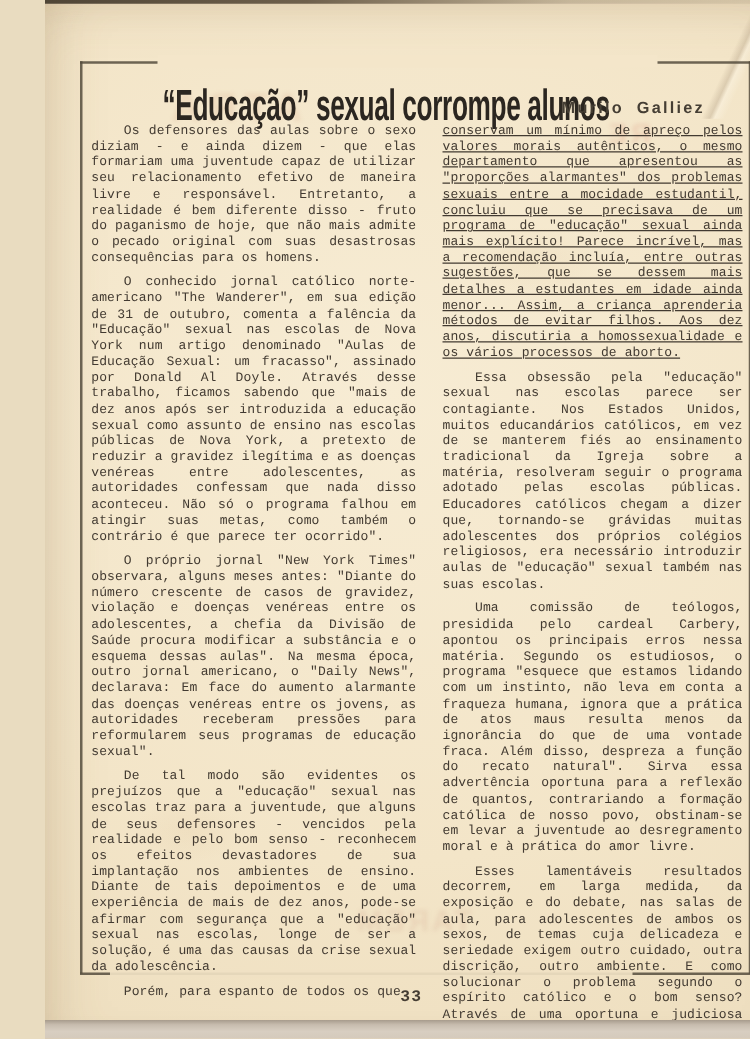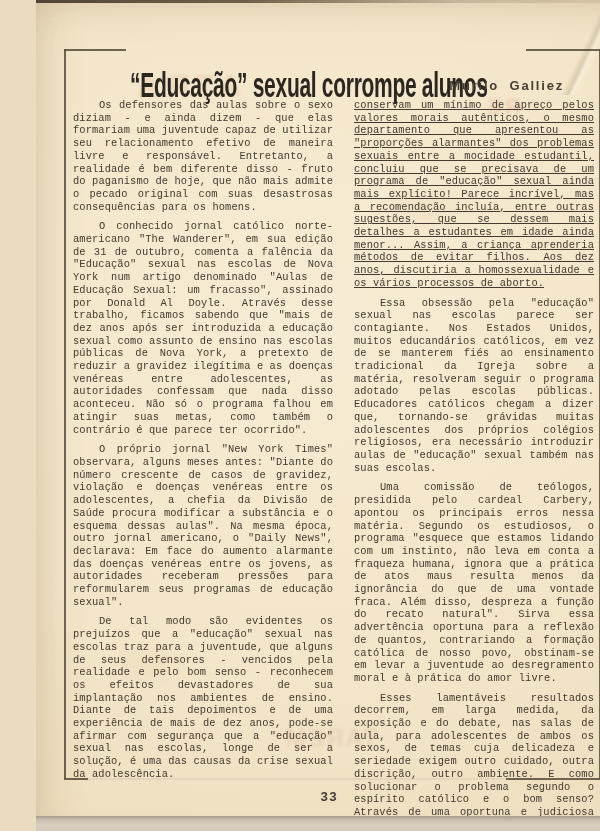--- a/index.html
+++ b/index.html
@@ -98,20 +98,21 @@
 
   <h1 class="headline">“Educação” sexual corrompe alunos</h1>
   <div class="byline">Murilo Galliez</div>
 
   <div class="columns">
     <div class="col">
       <p>Os defensores das aulas sobre o sexo diziam - e ainda dizem - que elas formariam uma juventude capaz de utilizar seu relacionamento efetivo de maneira livre e responsável. Entretanto, a realidade é bem diferente disso - fruto do paganismo de hoje, que não mais admite o pecado original com suas desastrosas consequências para os homens.</p>
       <p>O conhecido jornal católico norte-americano "The Wanderer", em sua edição de 31 de outubro, comenta a falência da "Educação" sexual nas escolas de Nova York num artigo denominado "Aulas de Educação Sexual: um fracasso", assinado por Donald Al Doyle. Através desse trabalho, ficamos sabendo que "mais de dez anos após ser introduzida a educação sexual como assunto de ensino nas escolas públicas de Nova York, a pretexto de reduzir a gravidez ilegítima e as doenças venéreas entre adolescentes, as autoridades confessam que nada disso aconteceu. Não só o programa falhou em atingir suas metas, como também o contrário é que parece ter ocorrido".</p>
       <p>O próprio jornal "New York Times" observara, alguns meses antes: "Diante do número crescente de casos de gravidez, violação e doenças venéreas entre os adolescentes, a chefia da Divisão de Saúde procura modificar a substância e o esquema dessas aulas". Na mesma época, outro jornal americano, o "Daily News", declarava: Em face do aumento alarmante das doenças venéreas entre os jovens, as autoridades receberam pressões para reformularem seus programas de educação sexual".</p>
       <p>De tal modo são evidentes os prejuízos que a "educação" sexual nas escolas traz para a juventude, que alguns de seus defensores - vencidos pela realidade e pelo bom senso - reconhecem os efeitos devastadores de sua implantação nos ambientes de ensino. Diante de tais depoimentos e de uma experiência de mais de dez anos, pode-se afirmar com segurança que a "educação" sexual nas escolas, longe de ser a solução, é uma das causas da crise sexual da adolescência.</p>
+      <p>Porém, para espanto de todos os que</p>
     </div>
     <div class="col">
       <p class="cont">conservam um mínimo de apreço pelos valores morais autênticos, o mesmo departamento que apresentou as "proporções alarmantes" dos problemas sexuais entre a mocidade estudantil, concluiu que se precisava de um programa de "educação" sexual ainda mais explícito! Parece incrível, mas a recomendação incluía, entre outras sugestões, que se dessem mais detalhes a estudantes em idade ainda menor... Assim, a criança aprenderia métodos de evitar filhos. Aos dez anos, discutiria a homossexualidade e os vários processos de aborto.</p>
       <p>Essa obsessão pela "educação" sexual nas escolas parece ser contagiante. Nos Estados Unidos, muitos educandários católicos, em vez de se manterem fiés ao ensinamento tradicional da Igreja sobre a matéria, resolveram seguir o programa adotado pelas escolas públicas. Educadores católicos chegam a dizer que, tornando-se grávidas muitas adolescentes dos próprios colégios religiosos, era necessário introduzir aulas de "educação" sexual também nas suas escolas.</p>
       <p>Uma comissão de teólogos, presidida pelo cardeal Carbery, apontou os principais erros nessa matéria. Segundo os estudiosos, o programa "esquece que estamos lidando com um instinto, não leva em conta a fraqueza humana, ignora que a prática de atos maus resulta menos da ignorância do que de uma vontade fraca. Além disso, despreza a função do recato natural". Sirva essa advertência oportuna para a reflexão de quantos, contrariando a formação católica de nosso povo, obstinam-se em levar a juventude ao desregramento moral e à prática do amor livre.</p>
       <p>Esses lamentáveis resultados decorrem, em larga medida, da exposição e do debate, nas salas de aula, para adolescentes de ambos os sexos, de temas cuja delicadeza e seriedade exigem outro cuidado, outra discrição, outro ambiente. E como solucionar o problema segundo o espírito católico e o bom senso? Através de uma oportuna e judiciosa orientação ministrada pelos pais, em ocasião adequada, no seio da própria família.</p>
     </div>
   </div>
 
   <div class="page-number">33</div>

